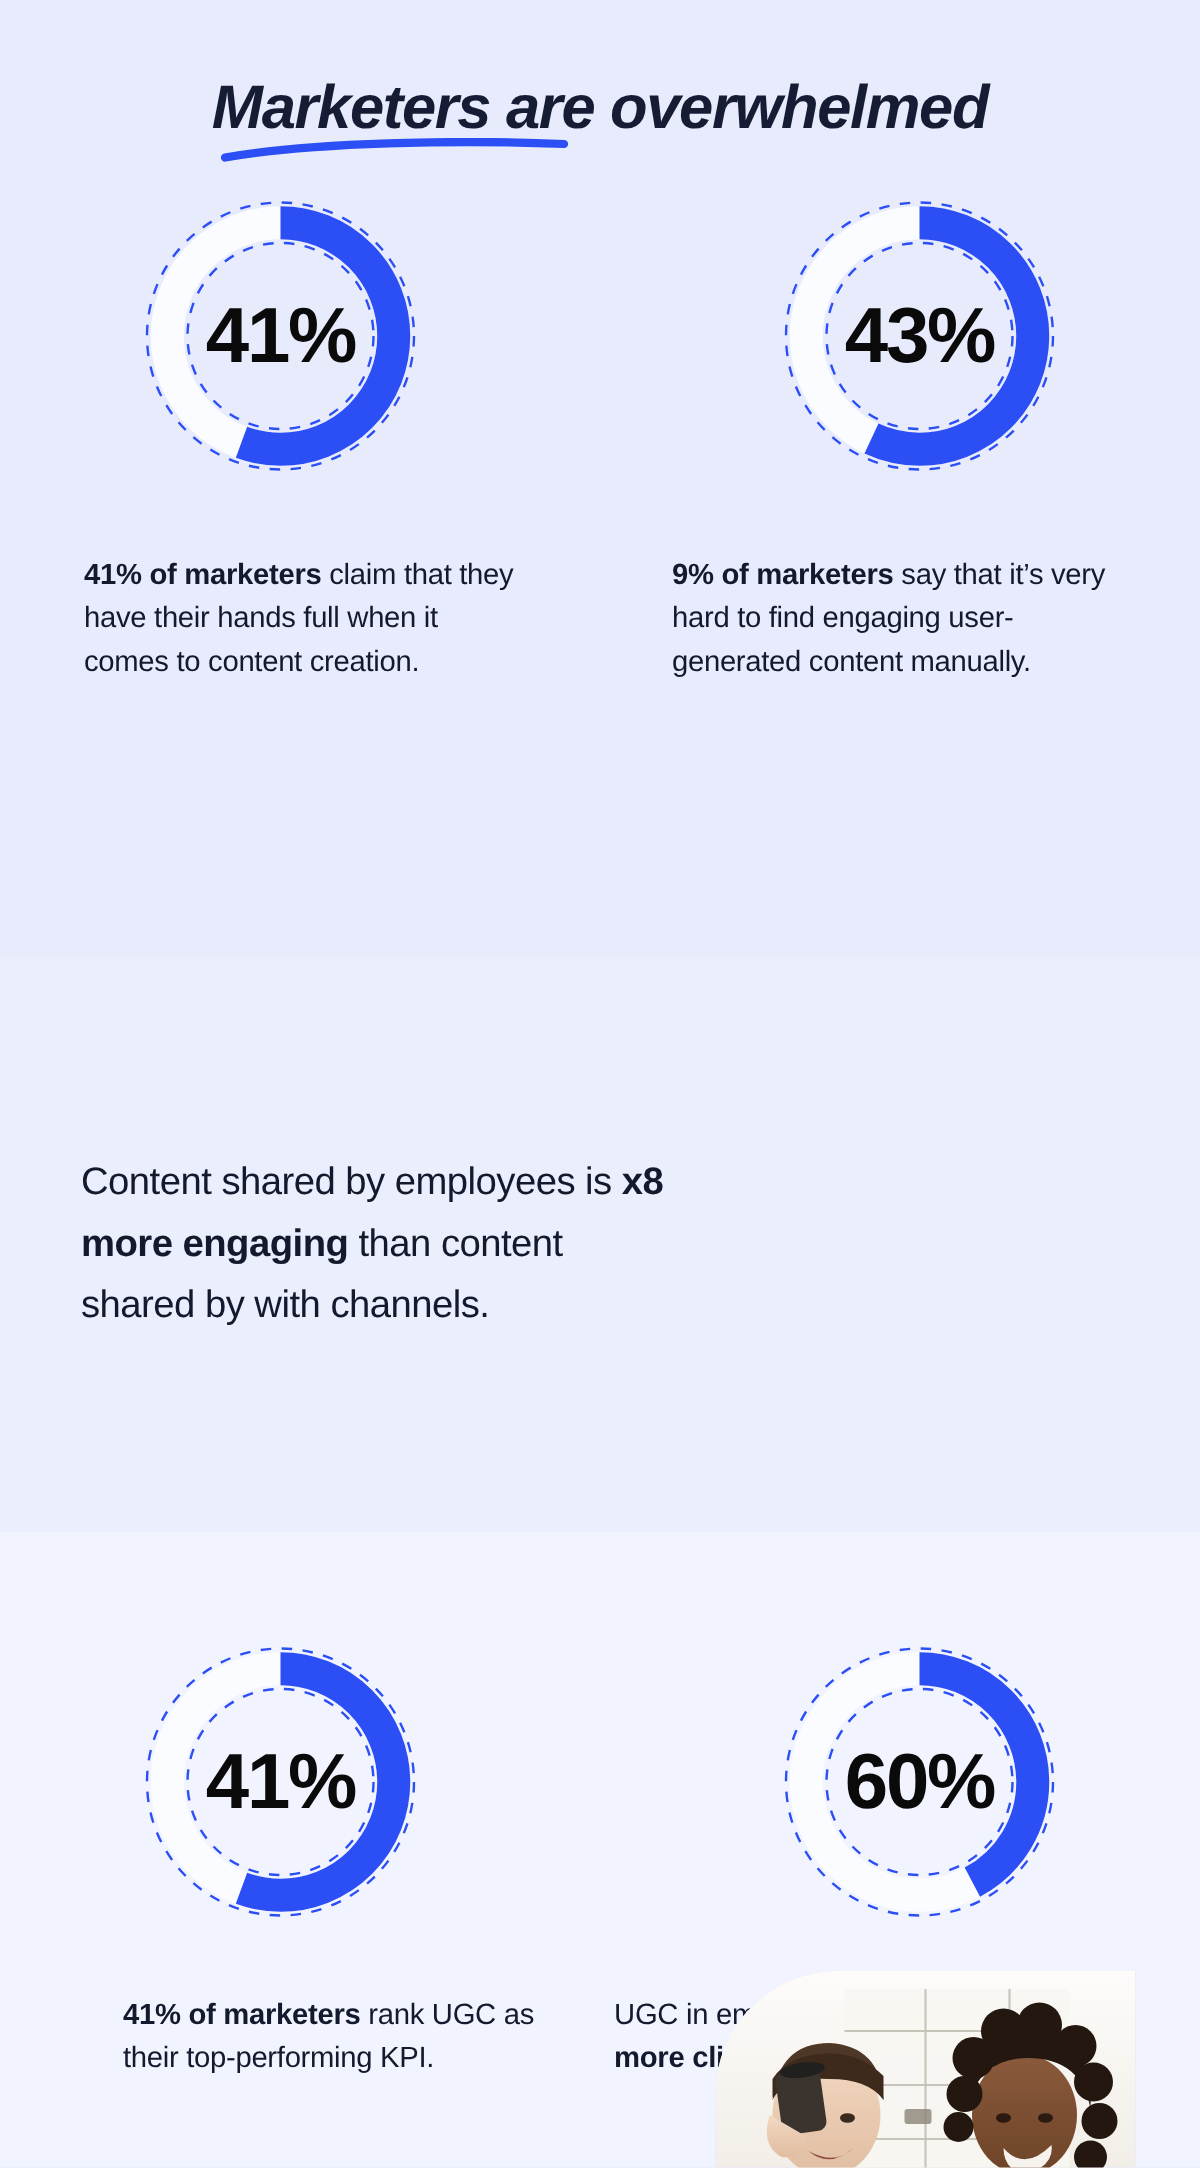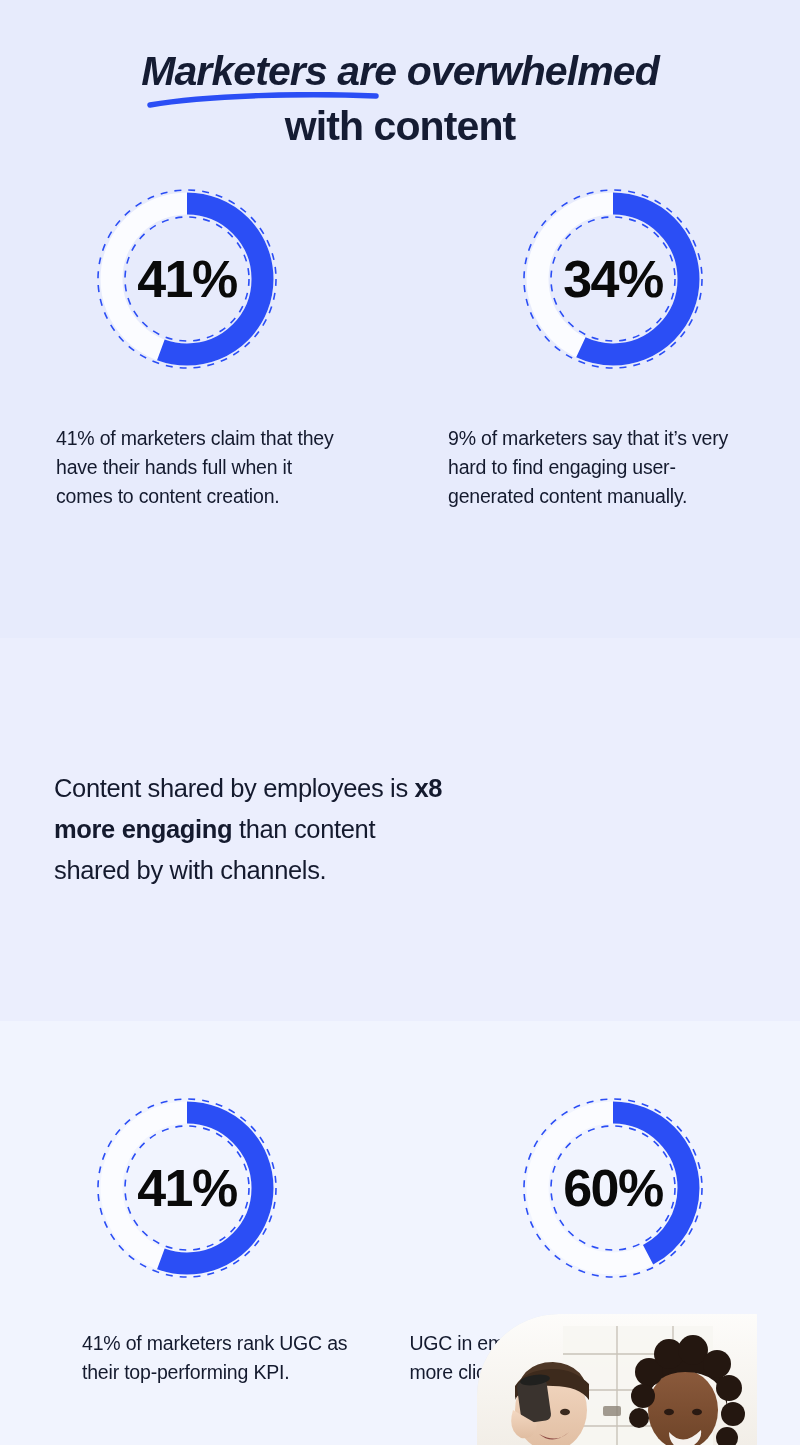--- a/index.html
+++ b/index.html
@@ -107,21 +107,21 @@
     margin-top: 40px;
     padding: 0 56px;
   }
   .caption {
     width: 304px;
     font-size: 19.5px;
     line-height: 1.49;
     color: #141a2e;
     letter-spacing: -0.2px;
   }
-  .caption b { font-weight: normal; }
+  .caption b { font-weight: bold; }
 
   .caption-row-bottom {
     margin-top: 36px;
     gap: 42px;
     padding: 0 56px;
     justify-content: center;
     margin-left: 16px;
   }
   .caption-bottom-left {
     width: 300px;
@@ -175,21 +175,20 @@
 
     <div class="title-wrap">
       <div class="title-line">
         <span class="title-line-1">
           <span>Marketers are overwhelmed</span>
           <svg class="title-underline" viewBox="0 0 232 16">
             <path d="M3 13 C 60 3, 160 1, 229 4" stroke="#2b4ef5" stroke-width="5.5" fill="none" stroke-linecap="round"></path>
           </svg>
         </span>
       </div>
-      <div class="title-line">with content</div>
     </div>
 
     <div class="donut-row">
 
       <div class="donut-cell">
         <div class="donut">
           <svg width="210" height="210" viewBox="0 0 210 210">
             <circle cx="105" cy="105" r="89" fill="none" stroke="#2b4ef5" stroke-width="1.6" stroke-dasharray="7 7"></circle>
             <circle cx="105" cy="105" r="62" fill="none" stroke="#2b4ef5" stroke-width="1.6" stroke-dasharray="7 7"></circle>
             <circle cx="105" cy="105" r="75.5" fill="none" stroke="#fbfcff" stroke-width="22"></circle>
@@ -200,21 +199,21 @@
       </div>
 
       <div class="donut-cell">
         <div class="donut">
           <svg width="210" height="210" viewBox="0 0 210 210">
             <circle cx="105" cy="105" r="89" fill="none" stroke="#2b4ef5" stroke-width="1.6" stroke-dasharray="7 7"></circle>
             <circle cx="105" cy="105" r="62" fill="none" stroke="#2b4ef5" stroke-width="1.6" stroke-dasharray="7 7"></circle>
             <circle cx="105" cy="105" r="75.5" fill="none" stroke="#fbfcff" stroke-width="22"></circle>
             <circle cx="105" cy="105" r="75.5" fill="none" stroke="#2b4ef5" stroke-width="22" stroke-dasharray="270 204.3" transform="rotate(-90 105 105)"></circle>
           </svg>
-          <div class="donut-label">34%</div>
+          <div class="donut-label">43%</div>
         </div>
       </div>
 
     </div>
 
     <div class="caption-row">
       <p class="caption">
         <b>41% of marketers</b><span> claim that they have their hands full when it comes to content creation.</span>
       </p>
       <p class="caption">

